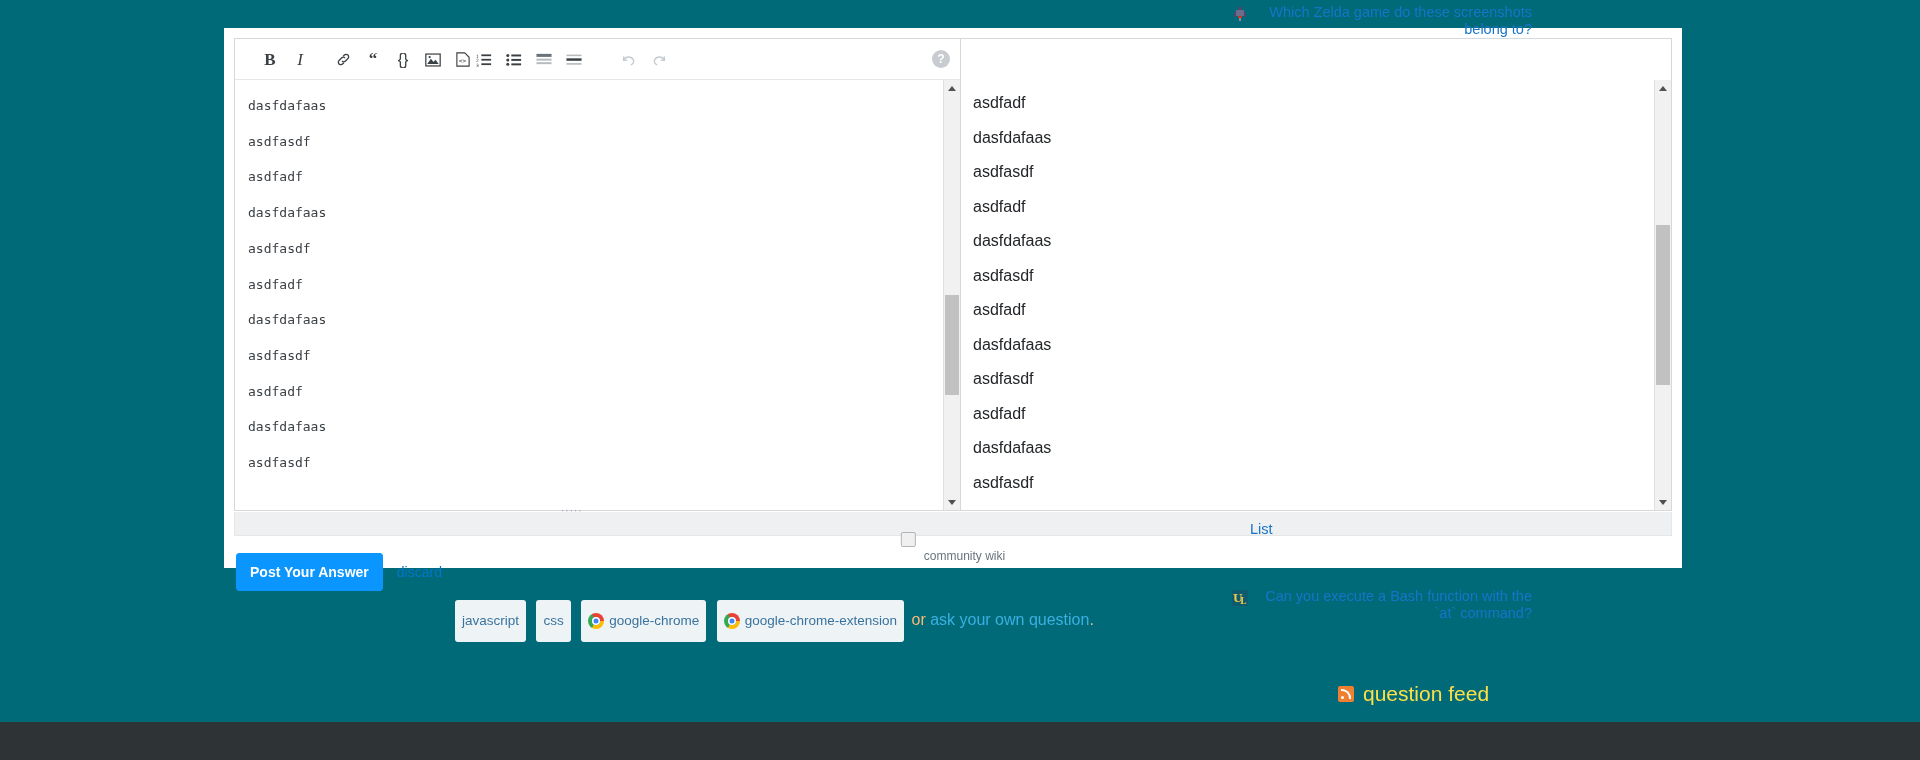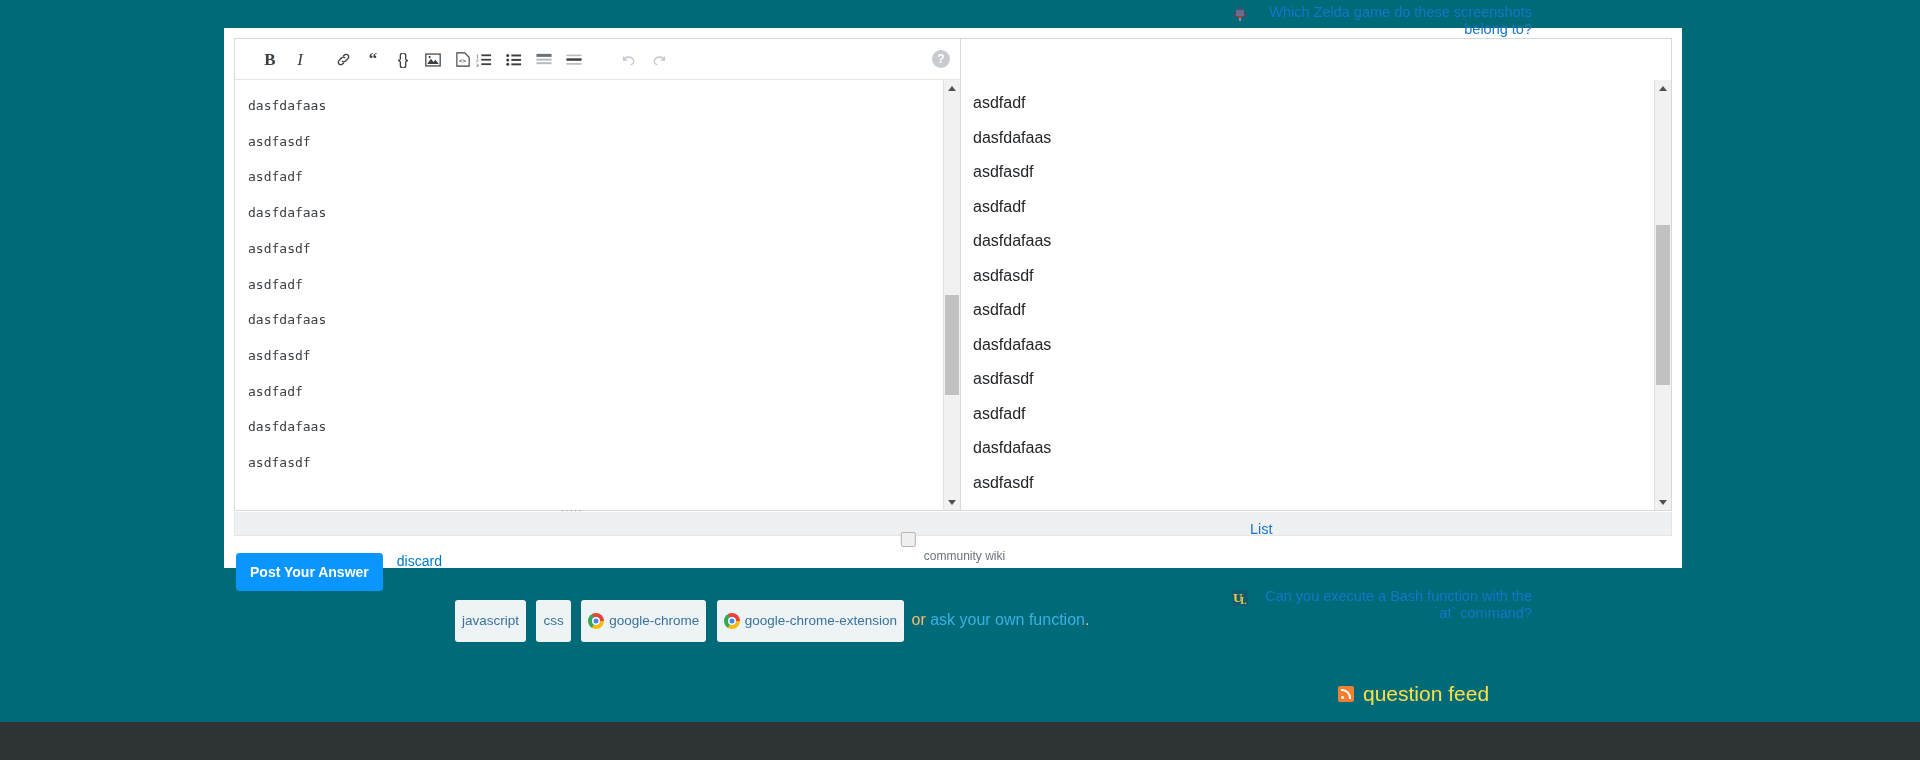--- a/index.html
+++ b/index.html
@@ -212,21 +212,21 @@
     font-size: 10px; letter-spacing: 1px;
     line-height: 6px;
     cursor: ns-resize;
     user-select: none;
   }
 
   
   .post-row {
     position: absolute;
     left: 12px; top: 525px;
-    display: flex; 
+    display: flex; align-items: center;
   }
   .post-btn {
     background: #0a95ff;
     color: #ffffff;
     font-size: 14px; font-weight: bold;
     padding: 10px 13px;
     border: 1px solid #0a95ff;
     border-radius: 3px;
     cursor: pointer;
     font-family: "Liberation Sans", sans-serif;
@@ -493,21 +493,21 @@
         </span> <span class="tag">
           <span>css</span>
         </span> <span class="tag">
           <span class="chrome-ico"></span>
           <span>google-chrome</span>
         </span> <span class="tag">
           <span class="chrome-ico"></span>
           <span>google-chrome-extension</span>
         </span> </span>
     <span class="or-text">or</span>
-    <span class="ask-link">ask your own function</span><span class="or-text">.</span>
+    <span class="ask-link">ask your own question</span><span class="or-text">.</span>
   </div>
 
   <div class="sidebar">
 
     <div class="side-item" style="left:0px; top:4px;">
       <span class="side-ico">
         <svg width="16" height="16" viewBox="0 0 16 16" class="spr">
           <rect x="6" y="1" width="4" height="3" fill="#4a4a6a"></rect>
           <rect x="4" y="4" width="8" height="6" fill="#6b6b8c"></rect>
           <rect x="2" y="6" width="2" height="5" fill="#4a4a6a"></rect>

